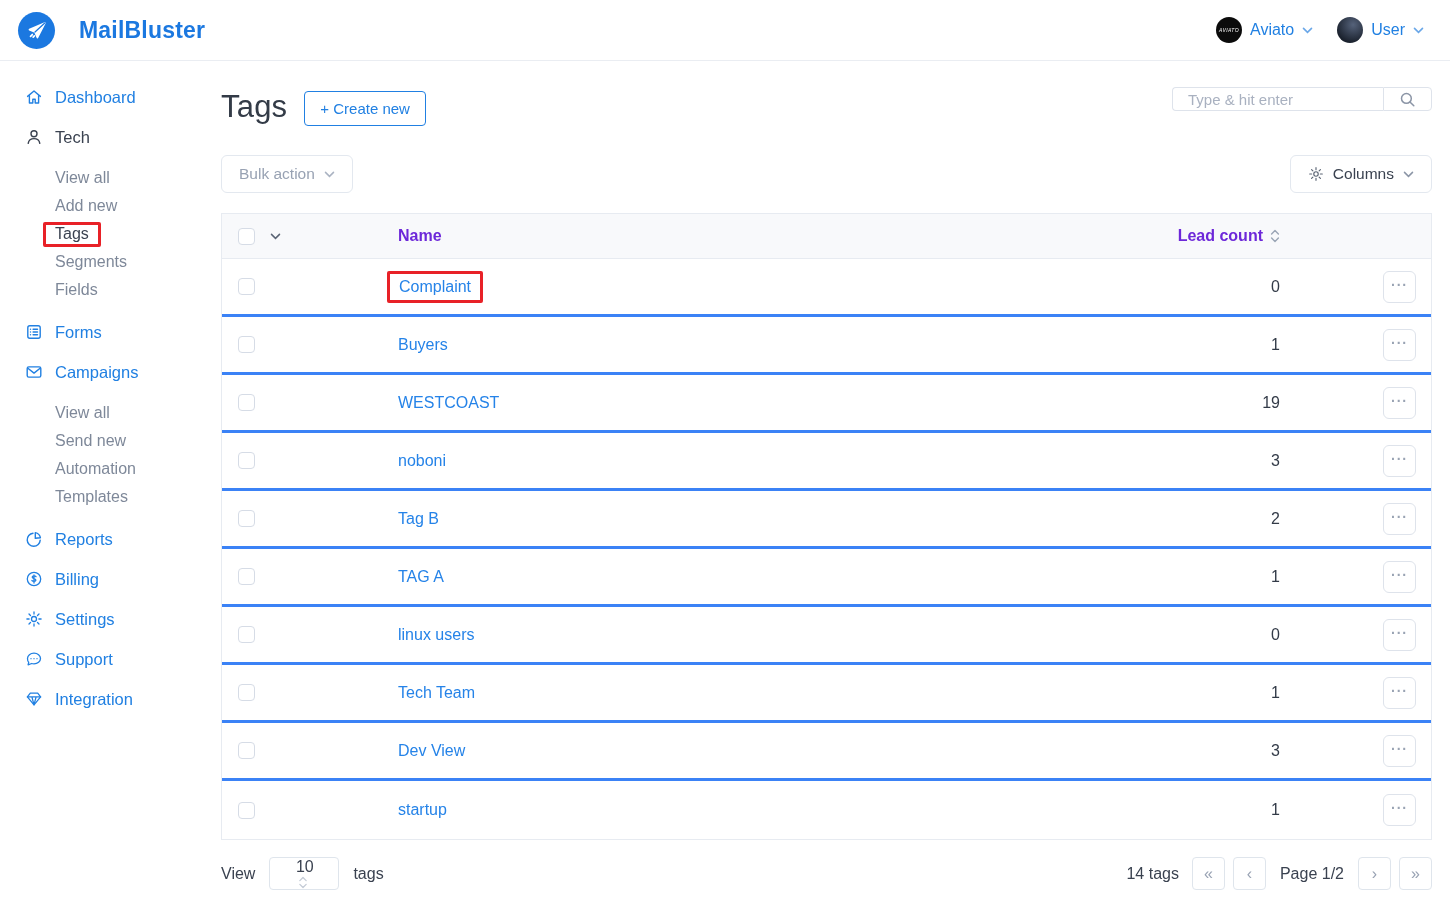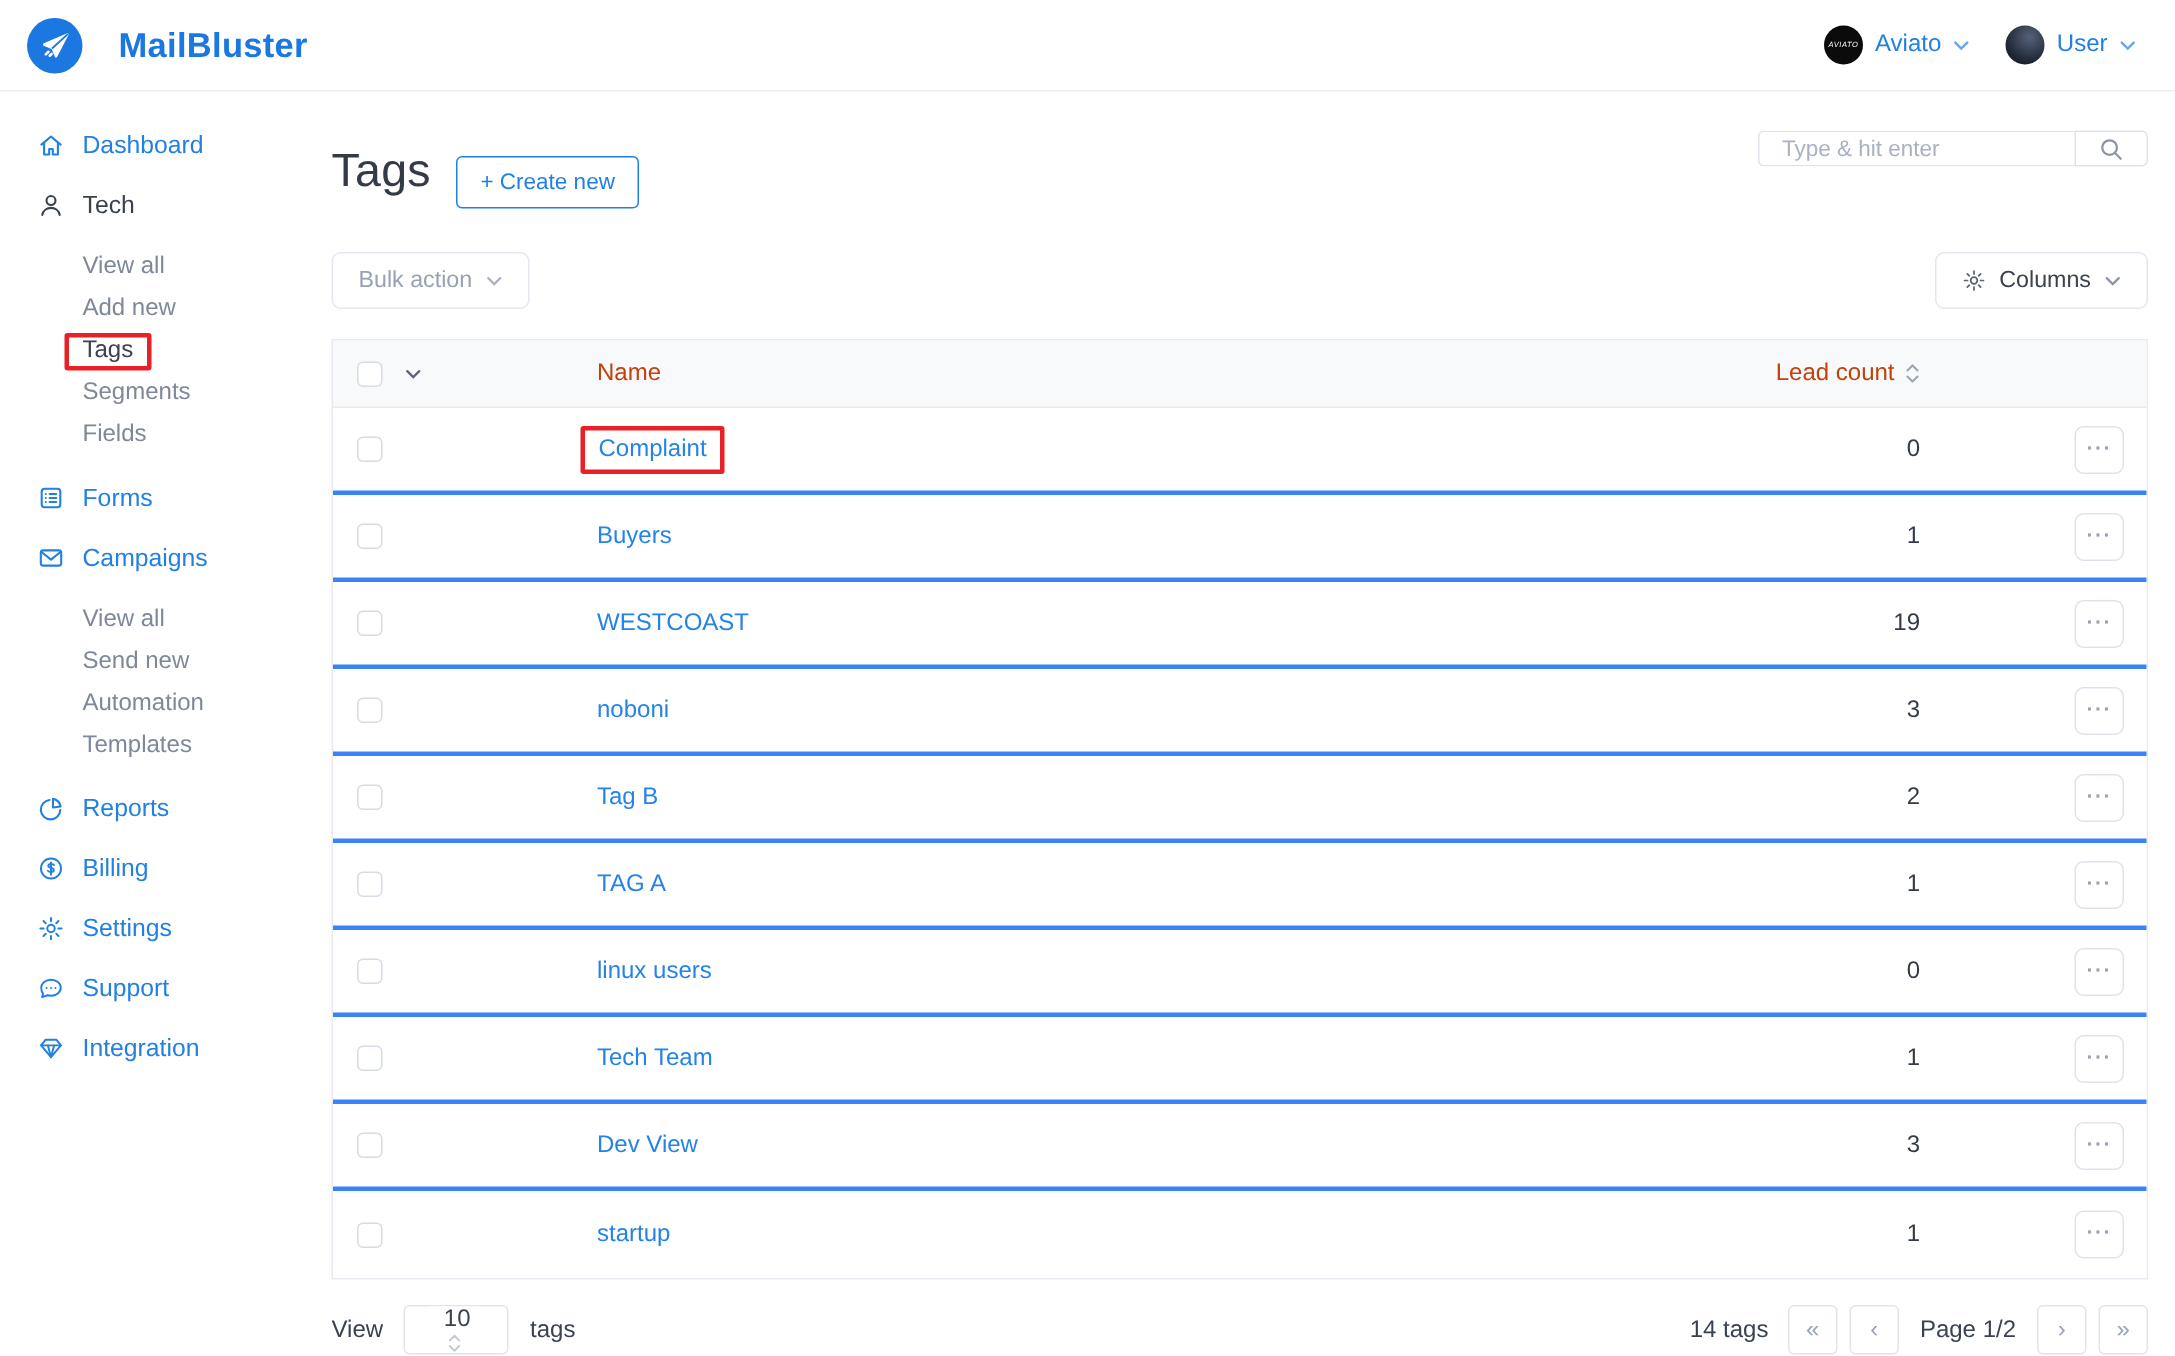--- a/index.html
+++ b/index.html
@@ -62,21 +62,21 @@
     border-radius: 2px;
   }
 
   
   .page-head { display: flex; align-items: flex-start; justify-content: space-between; }
   .title-group { display: flex; align-items: center; gap: 17px; }
   .page-title { font-size: 31px; font-weight: 500; color: #333b47; letter-spacing: .2px; }
   .create-btn {
     border: 1px solid #2180e2; background: #fff; color: #2180e2;
     font-size: 15px; padding: 8px 15px; border-radius: 4px; cursor: pointer;
-    display: flex; align-items: center; gap: 5px; margin-top: 16px;
+    display: flex; align-items: center; gap: 5px; margin-top: 3px;
     font-family: inherit;
   }
   .search-group { display: flex; height: 24px; margin-top: -1px; }
   .search-input {
     width: 211px; border: 1px solid #dee3eb; border-right: none;
     border-radius: 4px 0 0 4px; padding: 0 15px; font-size: 15px; color: #3a4250;
     outline: none; font-family: inherit;
   }
   .search-input::placeholder { color: #a9b1c0; }
   .search-btn {
@@ -93,21 +93,21 @@
     font-family: inherit;
   }
   .bulk-btn { color: #98a2b3; justify-content: flex-end; }
   .columns-btn { color: #3a4250; }
 
   
   .tags-table { margin-top: 20px; border: 1px solid #e7ebf1; }
   .t-header {
     display: flex; align-items: center; height: 45px;
     background: #f8f9fb; border-bottom: 1px solid #e7ebf1;
-    font-size: 16px; font-weight: normal; color: #c2410c;
+    font-size: 16px; font-weight: bold; color: #6d28d9;
   }
   .t-row {
     display: flex; align-items: center; height: 58px;
     background: #fff; border-bottom: 3px solid #3b82f6;
   }
   .t-row:last-child { border-bottom: none; }
   .cell-check { width: 176px; flex: none; display: flex; align-items: center; gap: 15px; padding-left: 16px; }
   .checkbox {
     width: 17px; height: 17px; border: 1px solid #d6dce6; border-radius: 4px;
     background: #fff; cursor: pointer; flex: none;

